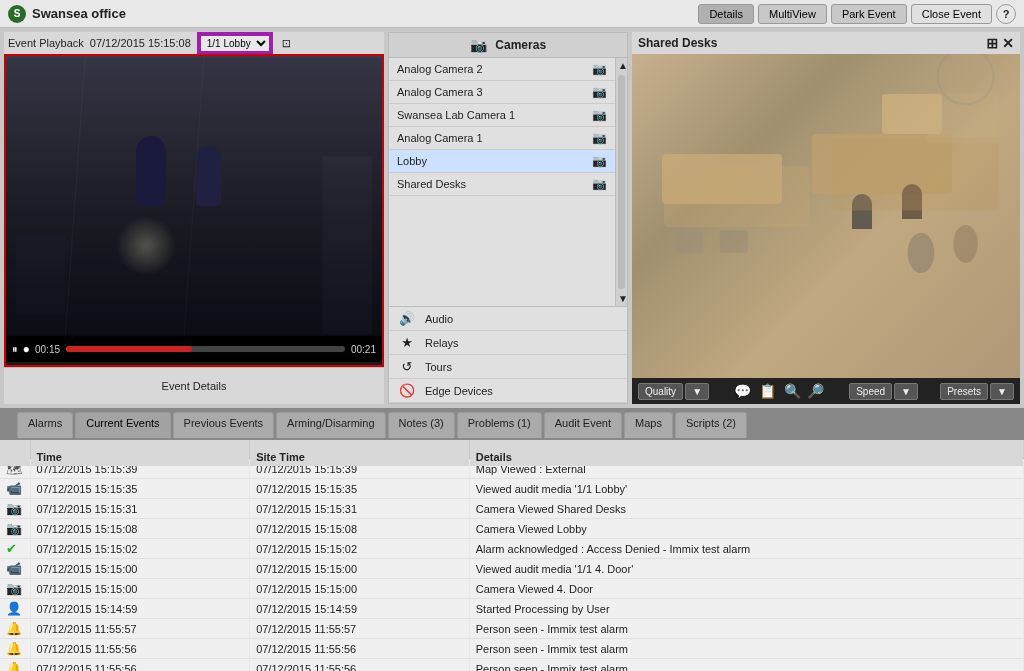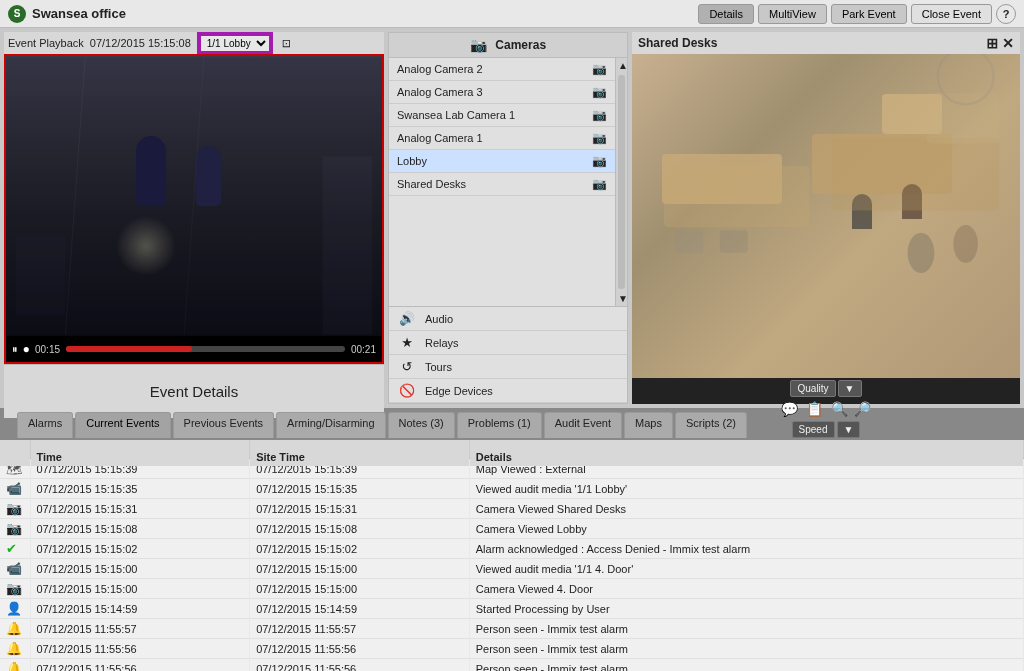--- a/index.html
+++ b/index.html
@@ -26,21 +26,21 @@
     .corridor-bg { position: absolute; top: 0; left: 0; right: 0; bottom: 0; background: linear-gradient(to bottom, #3a3a4a 0%, #2a2a35 30%, #1a1a22 60%, #0a0a12 100%); }
     .figure1 { position: absolute; top: 80px; left: 130px; width: 30px; height: 70px; background: #1a1a40; border-radius: 15px 15px 5px 5px; }
     .figure2 { position: absolute; top: 90px; left: 190px; width: 25px; height: 60px; background: #222244; border-radius: 12px 12px 5px 5px; }
     .circle-light { position: absolute; bottom: 60px; left: 110px; width: 60px; height: 60px; border-radius: 50%; background: radial-gradient(circle, rgba(255,255,200,0.3) 0%, transparent 70%); }
     #video-controls { background: #000; padding: 3px 6px; display: flex; align-items: center; gap: 6px; height: 26px; }
     .ctrl-btn { color: white; font-size: 11px; cursor: pointer; background: none; border: none; }
     #progress-bar-container { flex: 1; height: 6px; background: #444; border-radius: 3px; position: relative; cursor: pointer; }
     #progress-bar-fill { height: 100%; width: 45%; background: #cc2222; border-radius: 3px; }
     #time-start { color: #ccc; font-size: 10px; }
     #time-end { color: #ccc; font-size: 10px; }
-    #event-details-label { background: #d8d8d8; text-align: center; padding: 18px; font-size: 15px; border-top: 1px solid #bbb; }
+    #event-details-label { background: #d8d8d8; text-align: center; padding: 12px; font-size: 11px; border-top: 1px solid #bbb; }
 
     
     #middle-panel { display: flex; flex-direction: column; width: 240px; background: #e0e0e0; border: 1px solid #bbb; }
     #cameras-header { background: #d0d0d0; border-bottom: 1px solid #bbb; display: flex; align-items: center; justify-content: center; gap: 8px; padding: 4px; font-size: 12px; font-weight: bold; }
     #camera-icon-header { font-size: 14px; }
     #cameras-list { flex: 1; overflow: hidden; }
     .camera-item { display: flex; align-items: center; justify-content: space-between; padding: 4px 8px; border-bottom: 1px solid #ccc; cursor: pointer; font-size: 11px; }
     .camera-item.selected { background: #cce0ff; }
     .cam-icon { font-size: 12px; color: #555; }
     #scroll-area { width: 12px; background: #d0d0d0; border-left: 1px solid #bbb; display: flex; flex-direction: column; }
@@ -55,21 +55,21 @@
     #shared-desks-header { display: flex; align-items: center; justify-content: space-between; background: #d8d8d8; padding: 2px 6px; height: 22px; font-size: 12px; font-weight: bold; }
     #shared-desks-icons { display: flex; gap: 4px; align-items: center; }
     .desk-icon { font-size: 14px; cursor: pointer; }
     #shared-desks-video { flex: 1; background: #2a2a2a; position: relative; overflow: hidden; }
     .office-bg { position: absolute; top: 0; left: 0; right: 0; bottom: 0; background: linear-gradient(135deg, #c8b090 0%, #a09070 30%, #c0a880 60%, #b09878 100%); }
     .desk1 { position: absolute; top: 100px; left: 30px; width: 120px; height: 50px; background: rgba(200,170,120,0.8); border-radius: 4px; }
     .desk2 { position: absolute; top: 80px; left: 180px; width: 140px; height: 60px; background: rgba(190,160,110,0.8); border-radius: 4px; }
     .desk3 { position: absolute; top: 40px; left: 250px; width: 60px; height: 40px; background: rgba(210,180,130,0.7); border-radius: 4px; }
     .person1 { position: absolute; top: 140px; left: 220px; width: 20px; height: 35px; background: rgba(60,60,60,0.7); border-radius: 10px 10px 0 0; }
     .person2 { position: absolute; top: 130px; left: 270px; width: 20px; height: 35px; background: rgba(80,60,50,0.7); border-radius: 10px 10px 0 0; }
-    #shared-desks-controls { background: #222; display: flex; align-items: center; justify-content: space-between; padding: 2px 6px; height: 26px; gap: 4px; flex-direction: column; }
+    #shared-desks-controls { background: #222; display: flex; align-items: center; justify-content: space-between; padding: 2px 6px; height: 26px; gap: 4px; }
     .video-ctrl-group { display: flex; gap: 2px; align-items: center; }
     .vid-btn { background: #555; border: 1px solid #777; color: #eee; padding: 2px 6px; font-size: 10px; cursor: pointer; border-radius: 2px; display: flex; align-items: center; gap: 2px; }
     .vid-icon-btn { background: none; border: none; color: #aaa; cursor: pointer; font-size: 14px; padding: 0 3px; }
     .zoom-btn { background: none; border: none; color: #aaa; cursor: pointer; font-size: 14px; padding: 0 2px; }
 
     
     #tabs-bar { background: #888; padding: 4px 17px 0; display: flex; gap: 2px; height: 30px; }
     .tab { padding: 4px 10px; background: #aaa; border-radius: 3px 3px 0 0; cursor: pointer; font-size: 11px; color: #222; border: 1px solid #999; border-bottom: none; }
     .tab.active { background: #a3a3a3; color: #000; }
 

